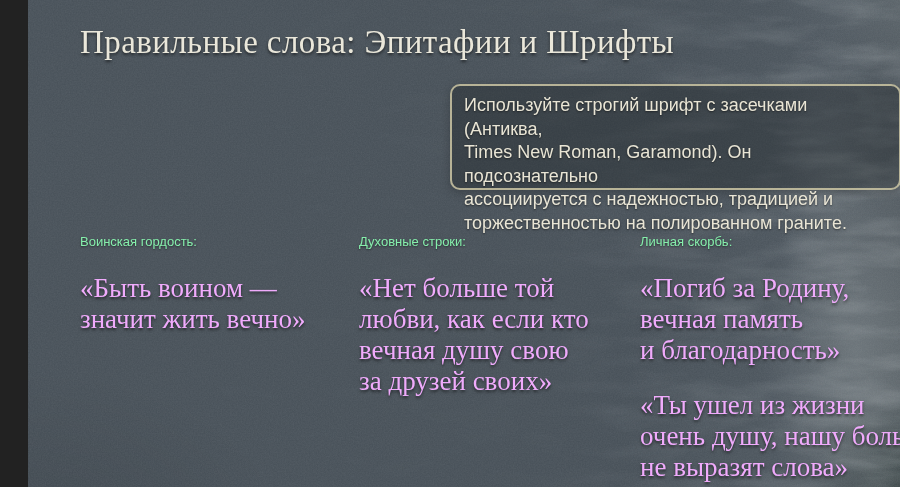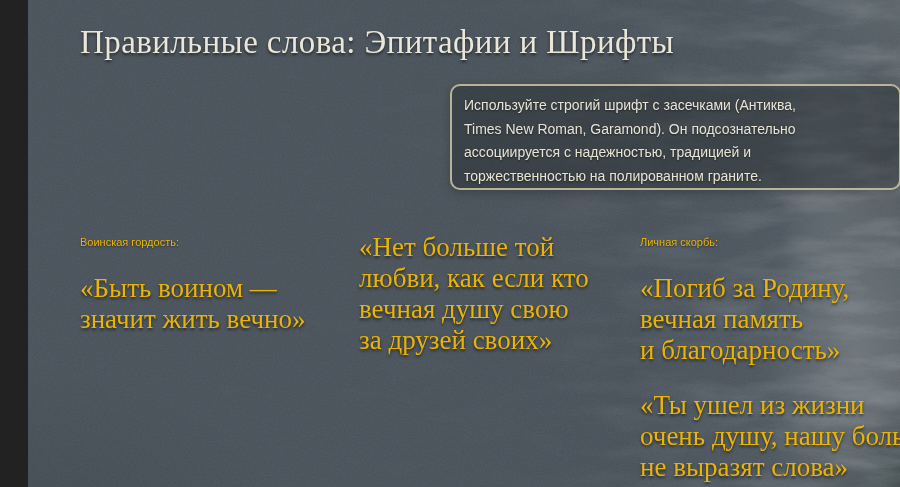--- a/index.html
+++ b/index.html
@@ -57,47 +57,47 @@
     height: 106px;
     box-sizing: border-box;
     border: 2px solid rgba(206,200,166,0.85);
     border-radius: 10px;
     background: rgba(26,31,35,0.35);
     box-shadow: 0 3px 10px rgba(0,0,0,0.22);
     padding: 8px 12px;
   }
   .note p {
     margin: 0;
-    font-size: 14px;
+    font-size: 18px;
     line-height: 23.5px;
     color: #e9e5d5;
     white-space: pre-line;
     text-shadow: 0 1px 2px rgba(0,0,0,0.5);
   }
   
   .col {
     position: absolute;
     top: 232px;
   }
   .col-1 { left: 52px;  width: 272px; }
   .col-2 { left: 331px; width: 278px; }
   .col-3 { left: 612px; width: 286px; }
   .col-label {
     margin: 0 0 21px 0;
-    font-size: 11px;
+    font-size: 13px;
     line-height: 20px;
-    color: #eab308;
+    color: #86efac;
     text-shadow: 0 1px 2px rgba(0,0,0,0.5);
   }
   .quote {
     margin: 0 0 24px 0;
     font-family: "Liberation Serif", "DejaVu Serif", serif;
     font-size: 27px;
     line-height: 31px;
-    color: #eab308;
+    color: #f0abfc;
     white-space: pre-line;
     text-shadow: 0 2px 3px rgba(0,0,0,0.55);
   }
   .quote:last-child { margin-bottom: 0; }
 </style>
 </head>
 <body>
 
 <div class="stage">
 
@@ -136,20 +136,21 @@
 торжественностью на полированном граните.</p>
   </div>
 
   <div class="col col-1">
     <p class="col-label">Воинская гордость:</p>
     <p class="quote">«Быть воином —
 значит жить вечно»</p>
   </div>
 
   <div class="col col-2">
+    <p class="col-label">Духовные строки:</p>
     <p class="quote">«Нет больше той
 любви, как если кто
 вечная душу свою
 за друзей своих»</p>
   </div>
 
   <div class="col col-3">
     <p class="col-label">Личная скорбь:</p>
     <p class="quote">«Погиб за Родину,
 вечная память

